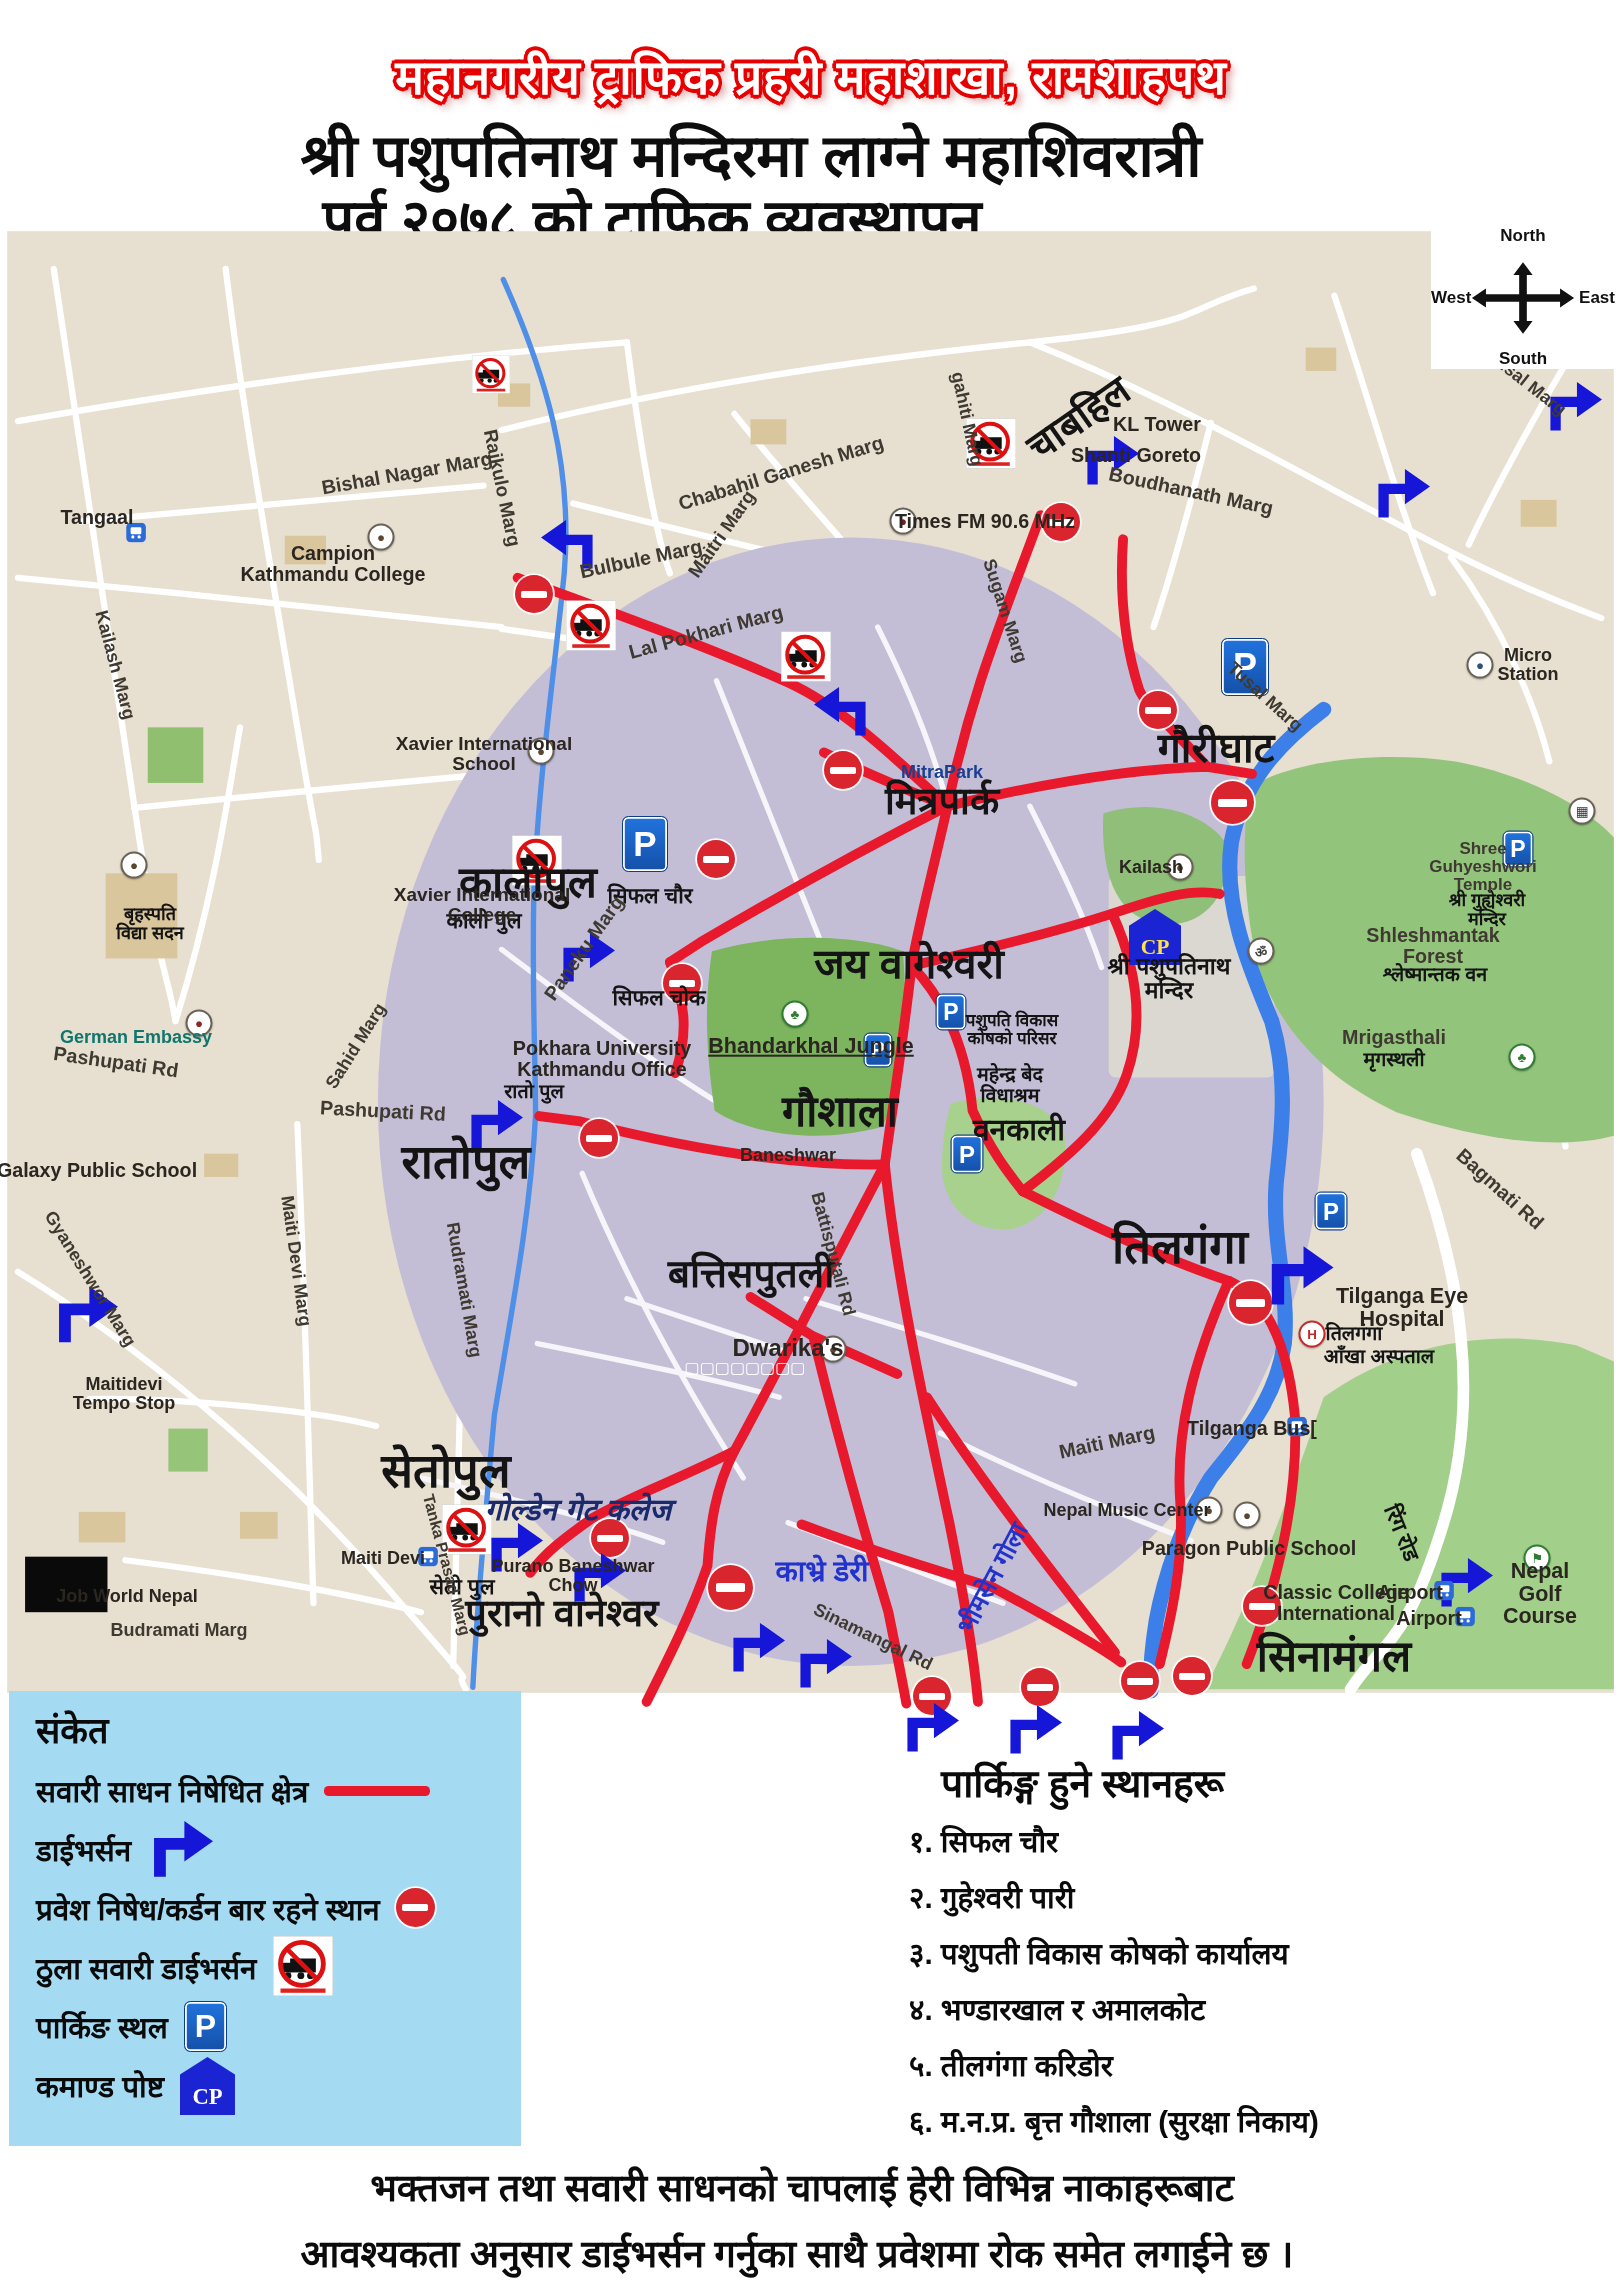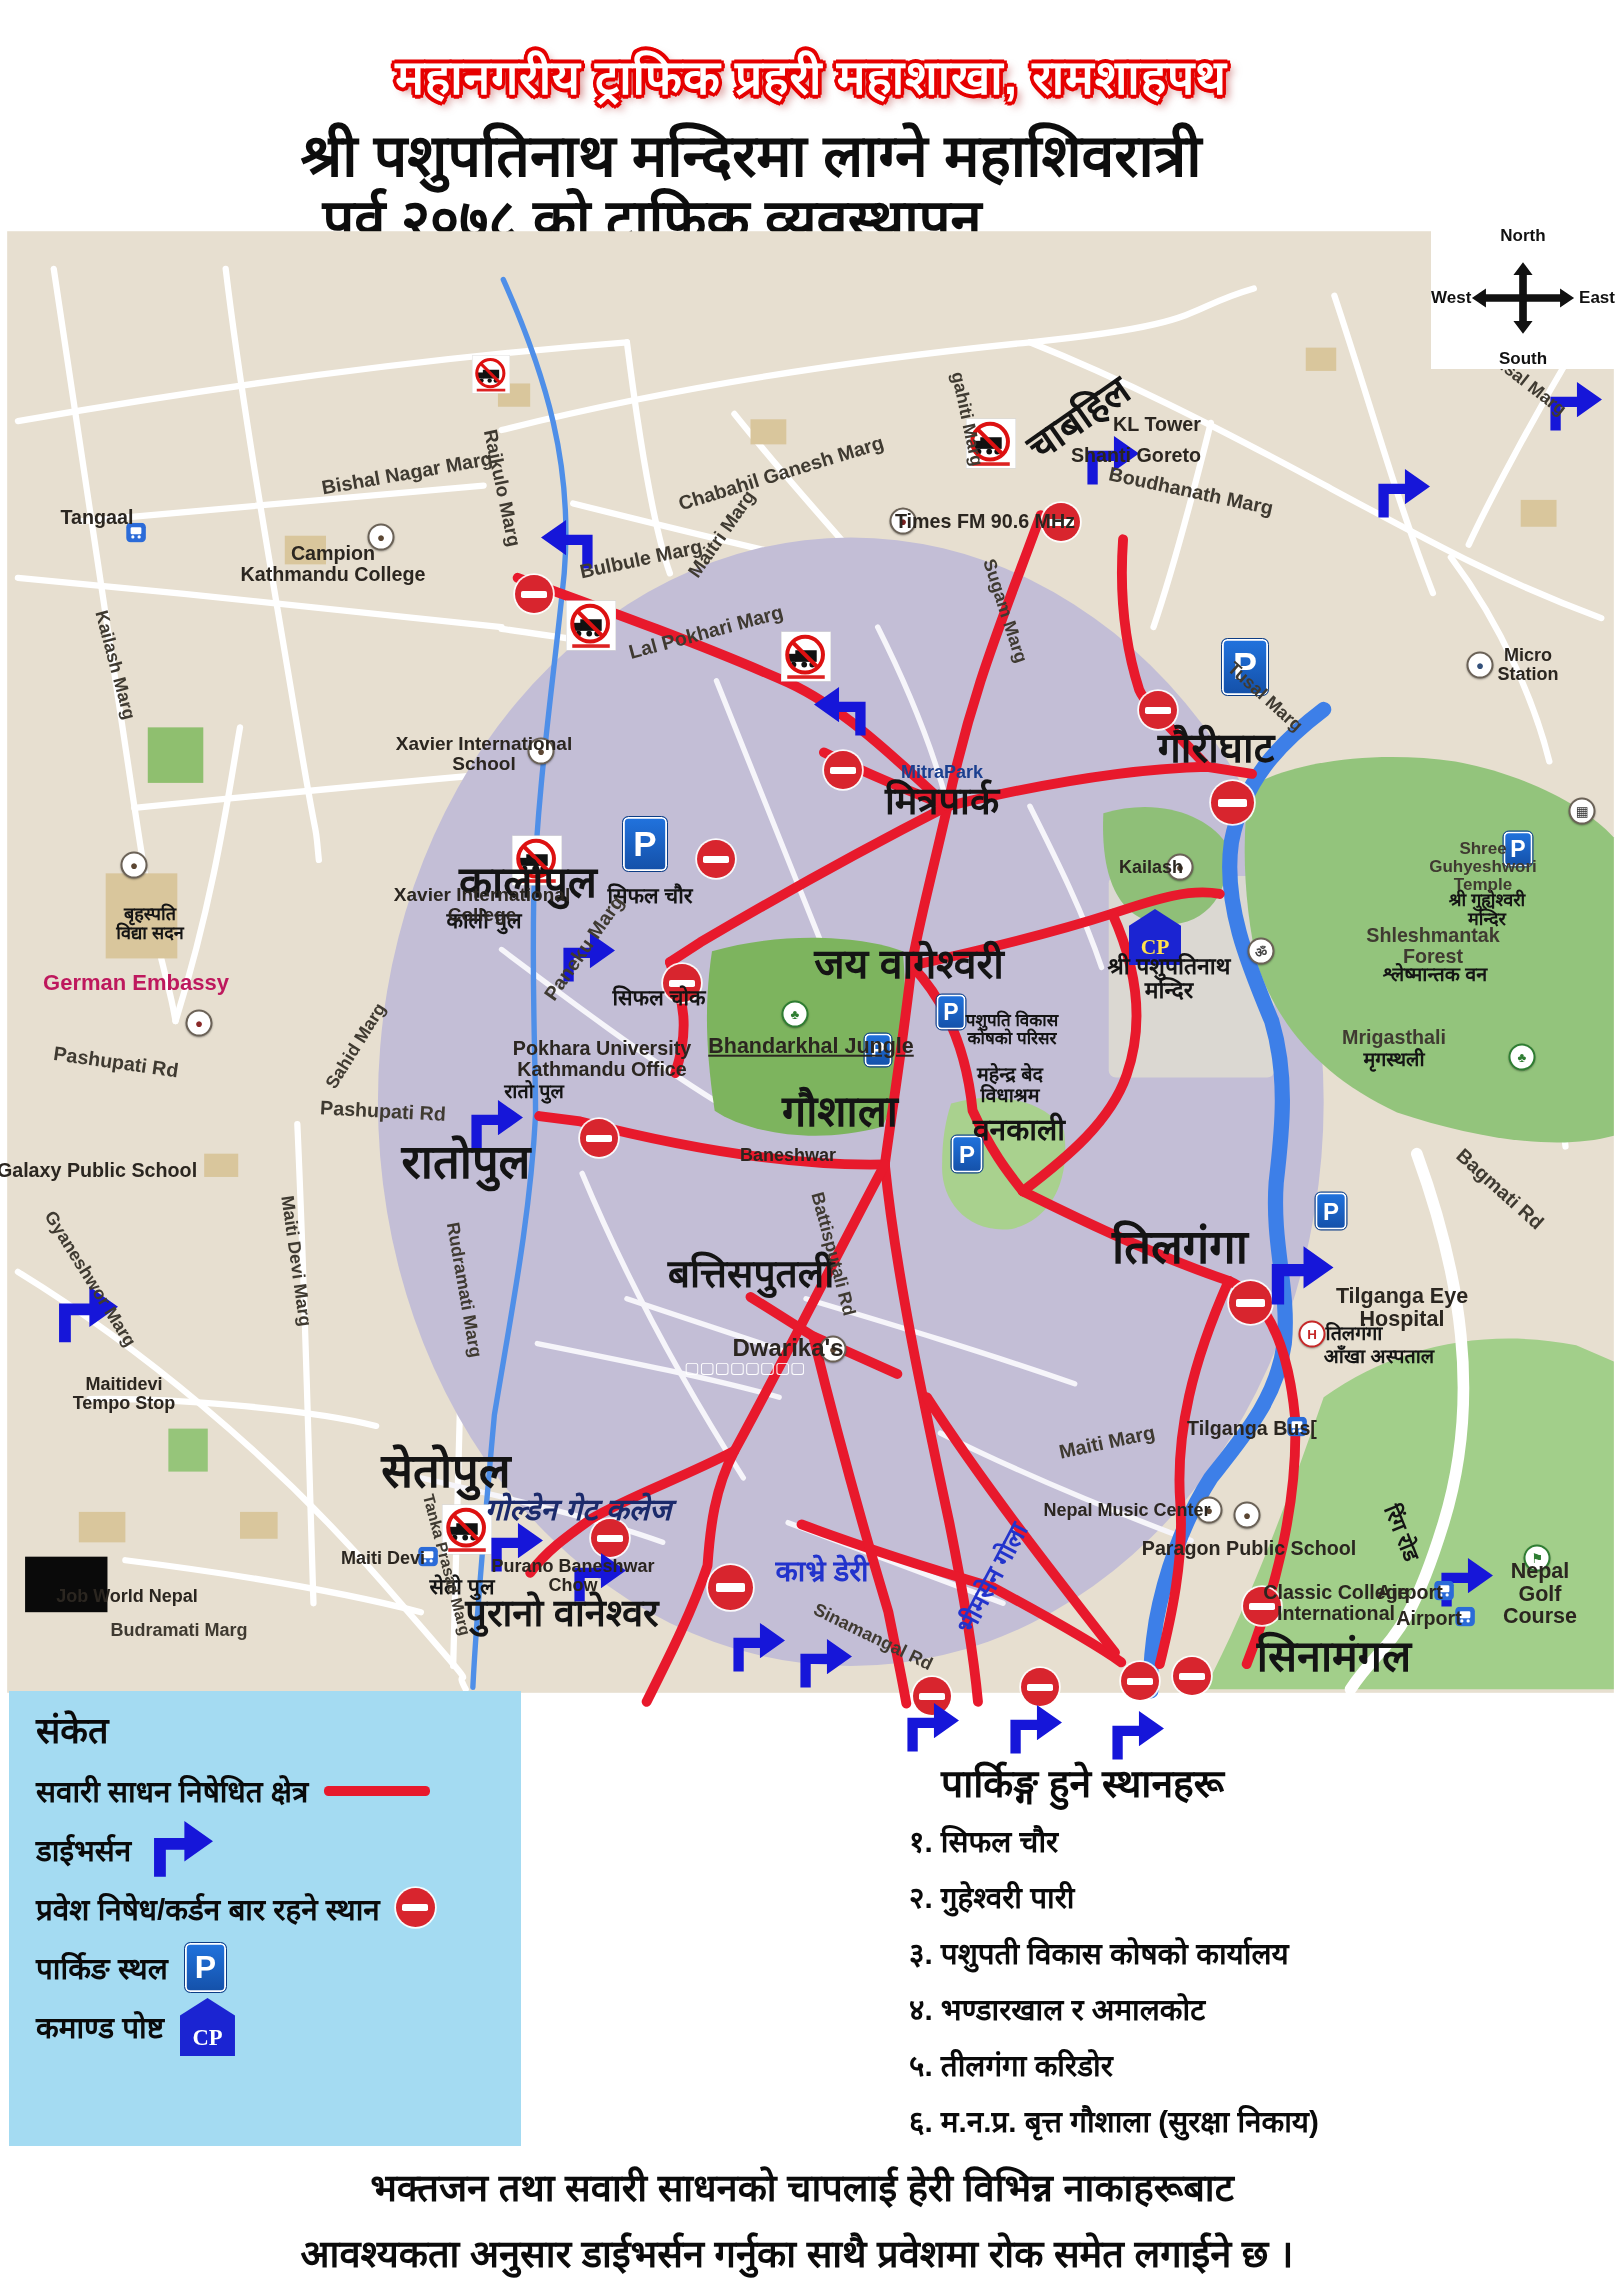--- a/index.html
+++ b/index.html
@@ -545,21 +545,21 @@
       <div class="map-label" style="left: 1191px; top: 491px; font-size: 19.7px; color: rgb(63, 58, 49); transform: translate(-50%, -50%) rotate(12deg);">Boudhanath Marg</div>
       <div class="map-label" style="left: 1005px; top: 611px; font-size: 18px; color: rgb(63, 58, 49); transform: translate(-50%, -50%) rotate(72deg);">Sugam Marg</div>
       <div class="map-label" style="left: 1527px; top: 383px; font-size: 18px; color: rgb(63, 58, 49); transform: translate(-50%, -50%) rotate(38deg);">Tusal Marg</div>
       <div class="map-label" style="left: 1265px; top: 697px; font-size: 18px; color: rgb(63, 58, 49); transform: translate(-50%, -50%) rotate(42deg);">Tusal Marg</div>
       <div class="map-label" style="left: 1528px; top: 665px; font-size: 18px; color: rgb(43, 38, 32); transform: translate(-50%, -50%) rotate(0deg);">Micro Station</div>
       <div class="map-label" style="left: 1151px; top: 867px; font-size: 18px; color: rgb(43, 38, 32); transform: translate(-50%, -50%) rotate(0deg);">Kailash</div>
       <div class="map-label" style="left: 942px; top: 772px; font-size: 18px; color: rgb(27, 63, 143); transform: translate(-50%, -50%) rotate(0deg);">MitraPark</div>
       <div class="map-label" style="left: 811px; top: 1046px; font-size: 21.5px; color: rgb(43, 38, 32); transform: translate(-50%, -50%) rotate(0deg); text-decoration: underline;">Bhandarkhal Jungle</div>
       <div class="map-label" style="left: 602px; top: 1059px; font-size: 19.7px; color: rgb(43, 38, 32); transform: translate(-50%, -50%) rotate(0deg);">Pokhara University
 Kathmandu Office</div>
-      <div class="map-label" style="left: 136px; top: 983px; font-size: 22px; color: #be185d; transform: translate(-50%, -50%) rotate(0deg);">German Embassy</div>
+      <div class="map-label" style="left: 136px; top: 1037px; font-size: 18px; color: #0f766e; transform: translate(-50%, -50%) rotate(0deg);">German Embassy</div>
       <div class="map-label" style="left: 115px; top: 665px; font-size: 18px; color: rgb(63, 58, 49); transform: translate(-50%, -50%) rotate(75deg);">Kailash Marg</div>
       <div class="map-label" style="left: 356px; top: 1046px; font-size: 18px; color: rgb(63, 58, 49); transform: translate(-50%, -50%) rotate(-58deg);">Sahid Marg</div>
       <div class="map-label" style="left: 116px; top: 1062px; font-size: 19.7px; color: rgb(63, 58, 49); transform: translate(-50%, -50%) rotate(8deg);">Pashupati Rd</div>
       <div class="map-label" style="left: 383px; top: 1111px; font-size: 19.7px; color: rgb(63, 58, 49); transform: translate(-50%, -50%) rotate(3deg);">Pashupati Rd</div>
       <div class="map-label" style="left: 97px; top: 1170px; font-size: 19.7px; color: rgb(43, 38, 32); transform: translate(-50%, -50%) rotate(0deg);">Galaxy Public School</div>
       <div class="map-label" style="left: 90px; top: 1279px; font-size: 18px; color: rgb(63, 58, 49); transform: translate(-50%, -50%) rotate(58deg);">Gyaneshwor Marg</div>
       <div class="map-label" style="left: 296px; top: 1261px; font-size: 18px; color: rgb(63, 58, 49); transform: translate(-50%, -50%) rotate(82deg);">Maiti Devi Marg</div>
       <div class="map-label" style="left: 464px; top: 1290px; font-size: 18px; color: rgb(63, 58, 49); transform: translate(-50%, -50%) rotate(80deg);">Rudramati Marg</div>
       <div class="map-label" style="left: 124px; top: 1394px; font-size: 18px; color: rgb(43, 38, 32); transform: translate(-50%, -50%) rotate(0deg);">Maitidevi
 Tempo Stop</div>
@@ -599,20 +599,34 @@
           <span class="lab">डाईभर्सन</span>
           <span class="lg-ic"><svg viewBox="0 0 80 76" width="68" height="64">
     <polygon points="8,72 8,26 44,26 44,6 78,30 44,54 44,40 22,40 22,72" fill="#1616d9"></polygon>
   </svg></span>
         </div>
         <div class="lg-row">
           <span class="lab">प्रवेश निषेध/कर्डन बार रहने स्थान</span>
           <span class="lg-ic"><div class="ic-ne" style="width: 39px; height: 39px; position: relative; display: inline-block;"></div></span>
         </div>
         <div class="lg-row">
+          <span class="lab">ठुला सवारी डाईभर्सन</span>
+          <span class="lg-ic"><svg viewBox="0 0 56 56" width="60" height="60">
+    <rect x="0" y="0" width="56" height="56" fill="#ffffff" stroke="#cccccc"></rect>
+    <rect x="16" y="21" width="24" height="13" fill="#111"></rect>
+    <rect x="8" y="25" width="9" height="9" fill="#111"></rect>
+    <circle cx="14" cy="37" r="3.2" fill="#111"></circle>
+    <circle cx="26" cy="37" r="3.2" fill="#111"></circle>
+    <circle cx="35" cy="37" r="3.2" fill="#111"></circle>
+    <circle cx="27" cy="26" r="20" fill="none" stroke="#dd1111" stroke-width="4.5"></circle>
+    <line x1="13" y1="12" x2="41" y2="40" stroke="#dd1111" stroke-width="4.5"></line>
+    <rect x="7" y="49" width="42" height="4" fill="#dd2222"></rect>
+  </svg></span>
+        </div>
+        <div class="lg-row">
           <span class="lab">पार्किङ स्थल</span>
           <span class="lg-ic">
             <div class="ic-p" style="width: 41px; height: 49px; font-size: 32px;">
               <span>P</span>
             </div>
           </span>
         </div>
         <div class="lg-row">
           <span class="lab">कमाण्ड पोष्ट</span>
           <span class="lg-ic">

